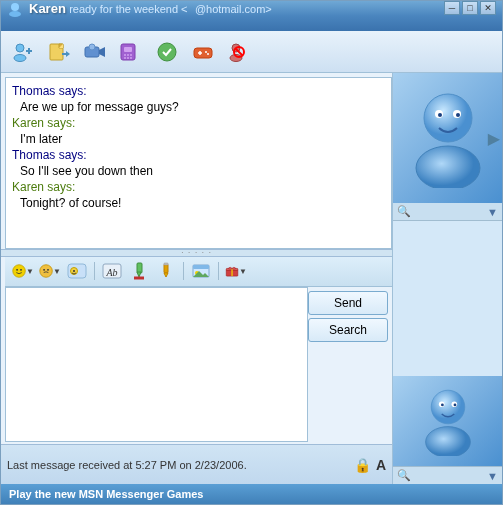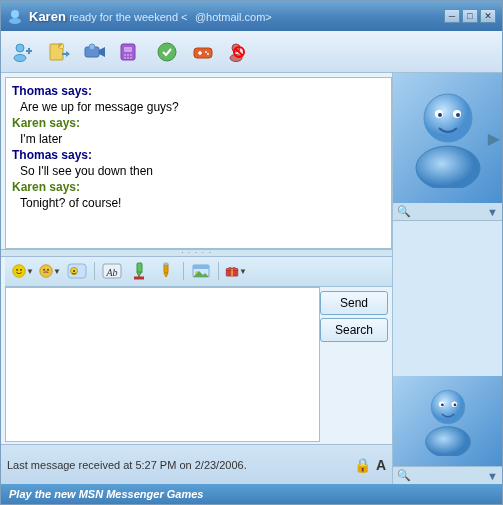--- a/index.html
+++ b/index.html
@@ -19,21 +19,20 @@
       flex-direction: column;
       background: #d4e3f0;
       border: 1px solid #7a9fbf;
     }
 
     
     .title-bar {
       background: linear-gradient(to bottom, #6fa8d5 0%, #4a85be 50%, #3a72ad 100%);
       height: 30px;
       display: flex;
-      align-items: center;
       padding: 0 6px;
       position: relative;
     }
     .title-bar-icon {
       width: 16px;
       height: 16px;
       margin-right: 6px;
       display: flex;
       align-items: center;
       justify-content: center;
@@ -119,21 +118,21 @@
       padding: 6px;
       position: relative;
     }
 
     .message-line {
       margin-bottom: 2px;
       font-size: 12px;
       color: #000;
     }
     .speaker {
-      font-weight: bold;
+      font-weight: normal;
     }
     .speaker.thomas { color: #000080; }
     .speaker.karen { color: #4d7c0f; }
     .message-text {
       margin-left: 8px;
     }
 
     
     .chat-divider {
       height: 8px;
@@ -194,21 +193,21 @@
     
     .buttons-area {
       display: flex;
       flex-direction: column;
       gap: 3px;
       padding: 4px 4px 4px 0;
       align-items: flex-end;
       justify-content: flex-start;
     }
     .action-btn {
-      width: 68px;
+      width: 80px;
       height: 24px;
       background: linear-gradient(to bottom, #f0f8ff, #d8eaf8);
       border: 1px solid #7aabcf;
       border-radius: 3px;
       cursor: pointer;
       font-size: 12px;
       color: #000;
       display: flex;
       align-items: center;
       justify-content: center;
@@ -239,21 +238,20 @@
     
     .footer {
       background: linear-gradient(to bottom, #5a9fd5, #4080b8);
       height: 20px;
       display: flex;
       align-items: center;
       padding: 0 8px;
       color: white;
       font-size: 11px;
       font-weight: bold;
-      font-style: italic;
     }
 
     
     .right-panel {
       width: 110px;
       display: flex;
       flex-direction: column;
       background: #d4e8f8;
       border-left: 1px solid #a0c0d8;
     }

